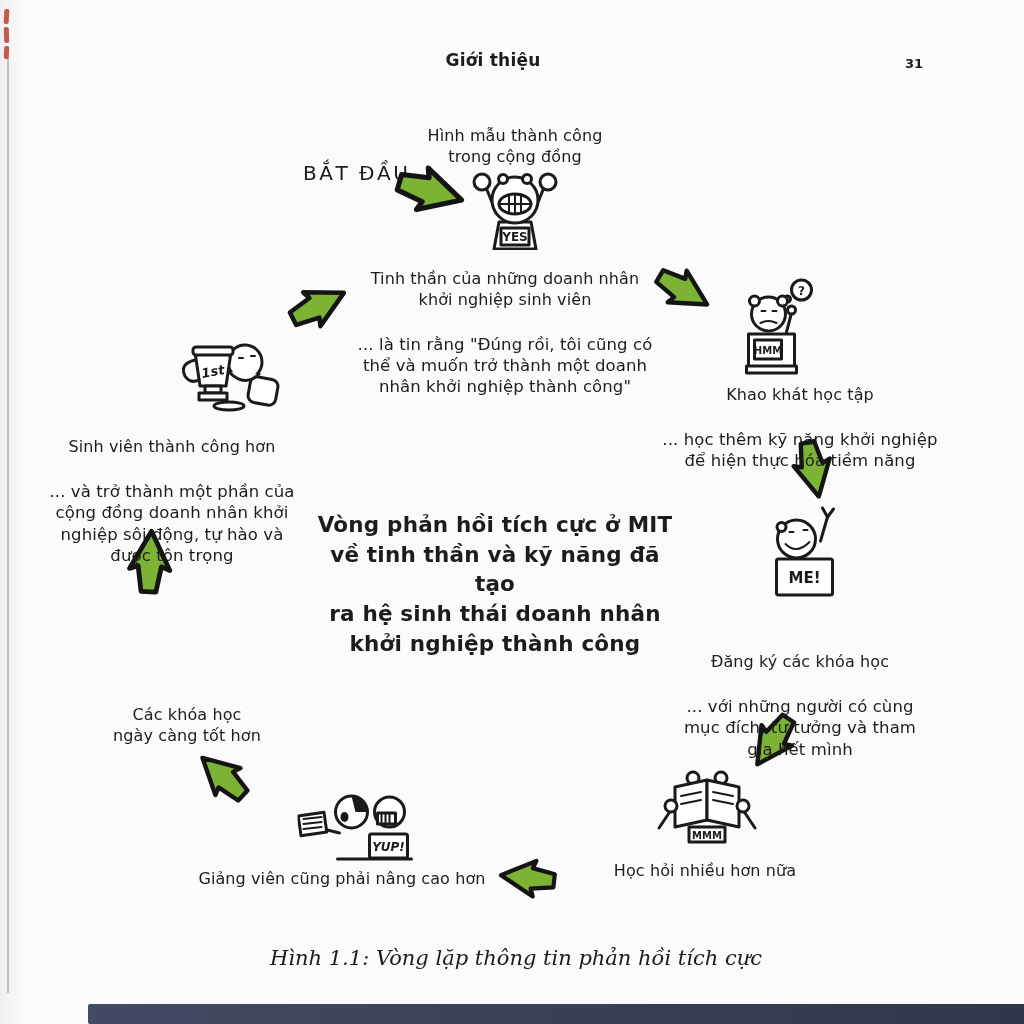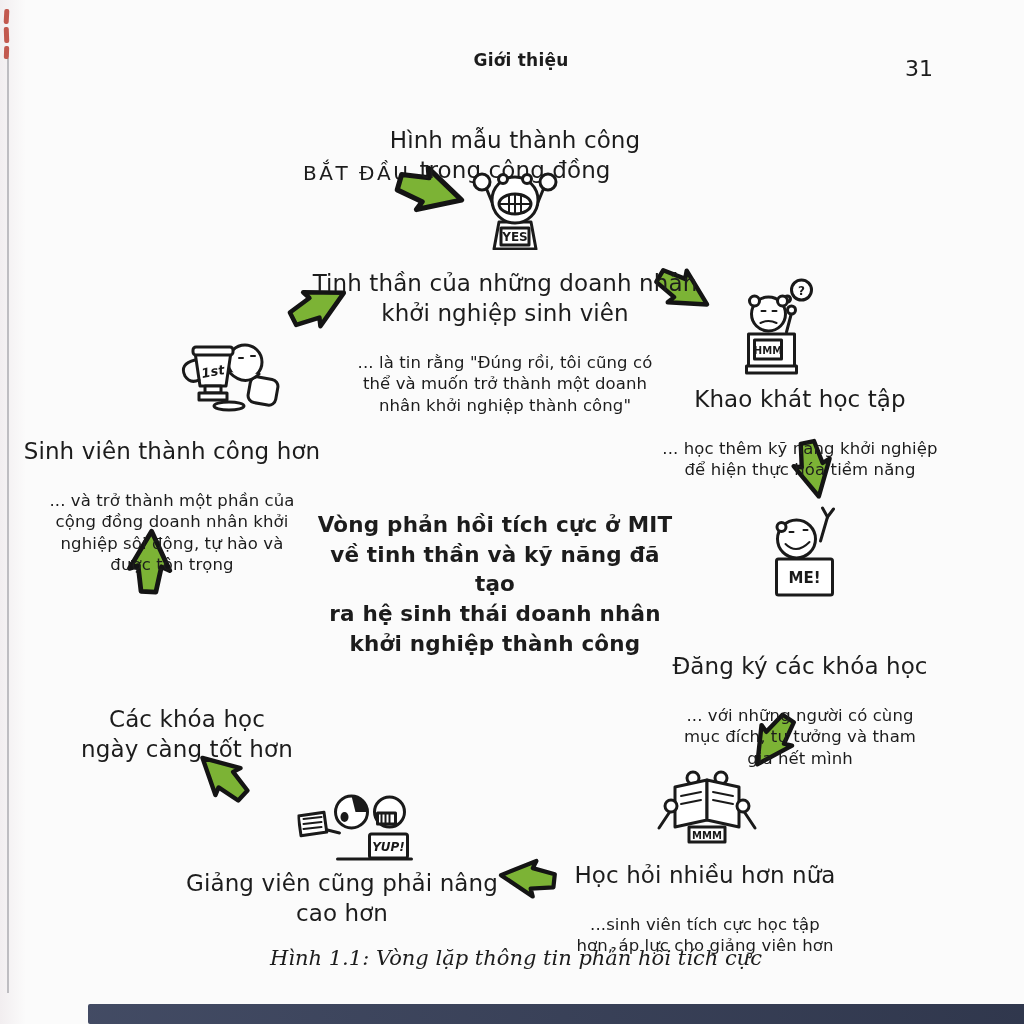--- a/index.html
+++ b/index.html
@@ -14,26 +14,26 @@
       background:rgba(125,125,132,.45);}
   .red-mark{position:absolute;left:4px;width:5px;background:rgba(185,62,50,.85);border-radius:2px;}
   .rm1{top:9px;height:15px;transform:rotate(3deg);}
   .rm2{top:27px;height:16px;transform:rotate(-2deg);}
   .rm3{top:46px;height:13px;transform:rotate(2deg);}
   .edge-bottom-bar{position:absolute;left:88px;right:0;bottom:0;height:20px;
       background:linear-gradient(to right,rgba(34,44,73,.85),rgba(26,34,58,.9));border-radius:2px 0 0 2px;}
 
   
   .hdr{position:absolute;top:50px;left:493px;transform:translateX(-50%);
-       font-weight:bold;font-size:17px;letter-spacing:.2px;margin-left:28px;}
-  .pgnum{position:absolute;top:56px;left:905px;font-weight:normal;font-size:22px;}
+       font-weight:bold;font-size:17px;letter-spacing:.2px;}
+  .pgnum{position:absolute;top:56px;left:905px;font-weight:bold;font-size:13px;}
 
   
   .ctr{position:absolute;transform:translateX(-50%);text-align:center;white-space:pre-line;}
-  .node-title{font-size:23px;line-height:1.3;letter-spacing:.1px;text-align:center;}
+  .node-title{font-size:16px;line-height:1.3;letter-spacing:.1px;text-align:center;}
   .node-detail{font-size:16.5px;line-height:1.3;letter-spacing:.1px;margin-top:4px;white-space:pre-line;}
   .start{position:absolute;left:303px;top:161px;font-size:20px;letter-spacing:2.5px;font-weight:500;}
   .center-text{font-size:21.5px;font-weight:bold;line-height:1.38;letter-spacing:.2px;}
   .caption{position:absolute;left:516px;top:946px;transform:translateX(-50%);
        font-family:"DejaVu Serif",serif;font-style:italic;font-size:21px;white-space:nowrap;}
 
   
   .arrow{position:absolute;}
   .arrow svg{display:block;width:100%;height:100%;}
   .arrow path{fill:var(--arrow-green,#7cb335);stroke:#141414;stroke-width:4.5;stroke-linejoin:round;}
@@ -199,22 +199,20 @@
         <path d="M100 40 L112 58"></path>
           <circle cx="100" cy="36" r="6"></circle>
         <rect x="46" y="57" width="36" height="15"></rect>
       </g>
       <path class="ink-thin" d="M38 26 L58 22 M38 34 L58 30 M70 22 L90 26 M70 30 L90 34"></path>
       <text class="fig-label" x="64" y="69" font-size="10" text-anchor="middle">MMM</text>
     </svg>
   </div>
   <div class="ctr" style="left:705px;top:842px;width:330px;">
     <div class="node-title">Học hỏi nhiều hơn nữa</div>
-    <div class="node-detail">...sinh viên tích cực học tập
-hơn, áp lực cho giảng viên hơn</div>
   </div>
 
   <div class="fig" style="left:360px;top:786px;">
     <svg width="125" height="80" viewBox="0 0 125 80">
       <g class="ink">
         <g transform="rotate(-8 15 38)">
             <rect x="2" y="28" width="26" height="20"></rect>
           </g>
         <path d="M30 44 L42 47"></path>
         <circle cx="54" cy="26" r="16"></circle>

